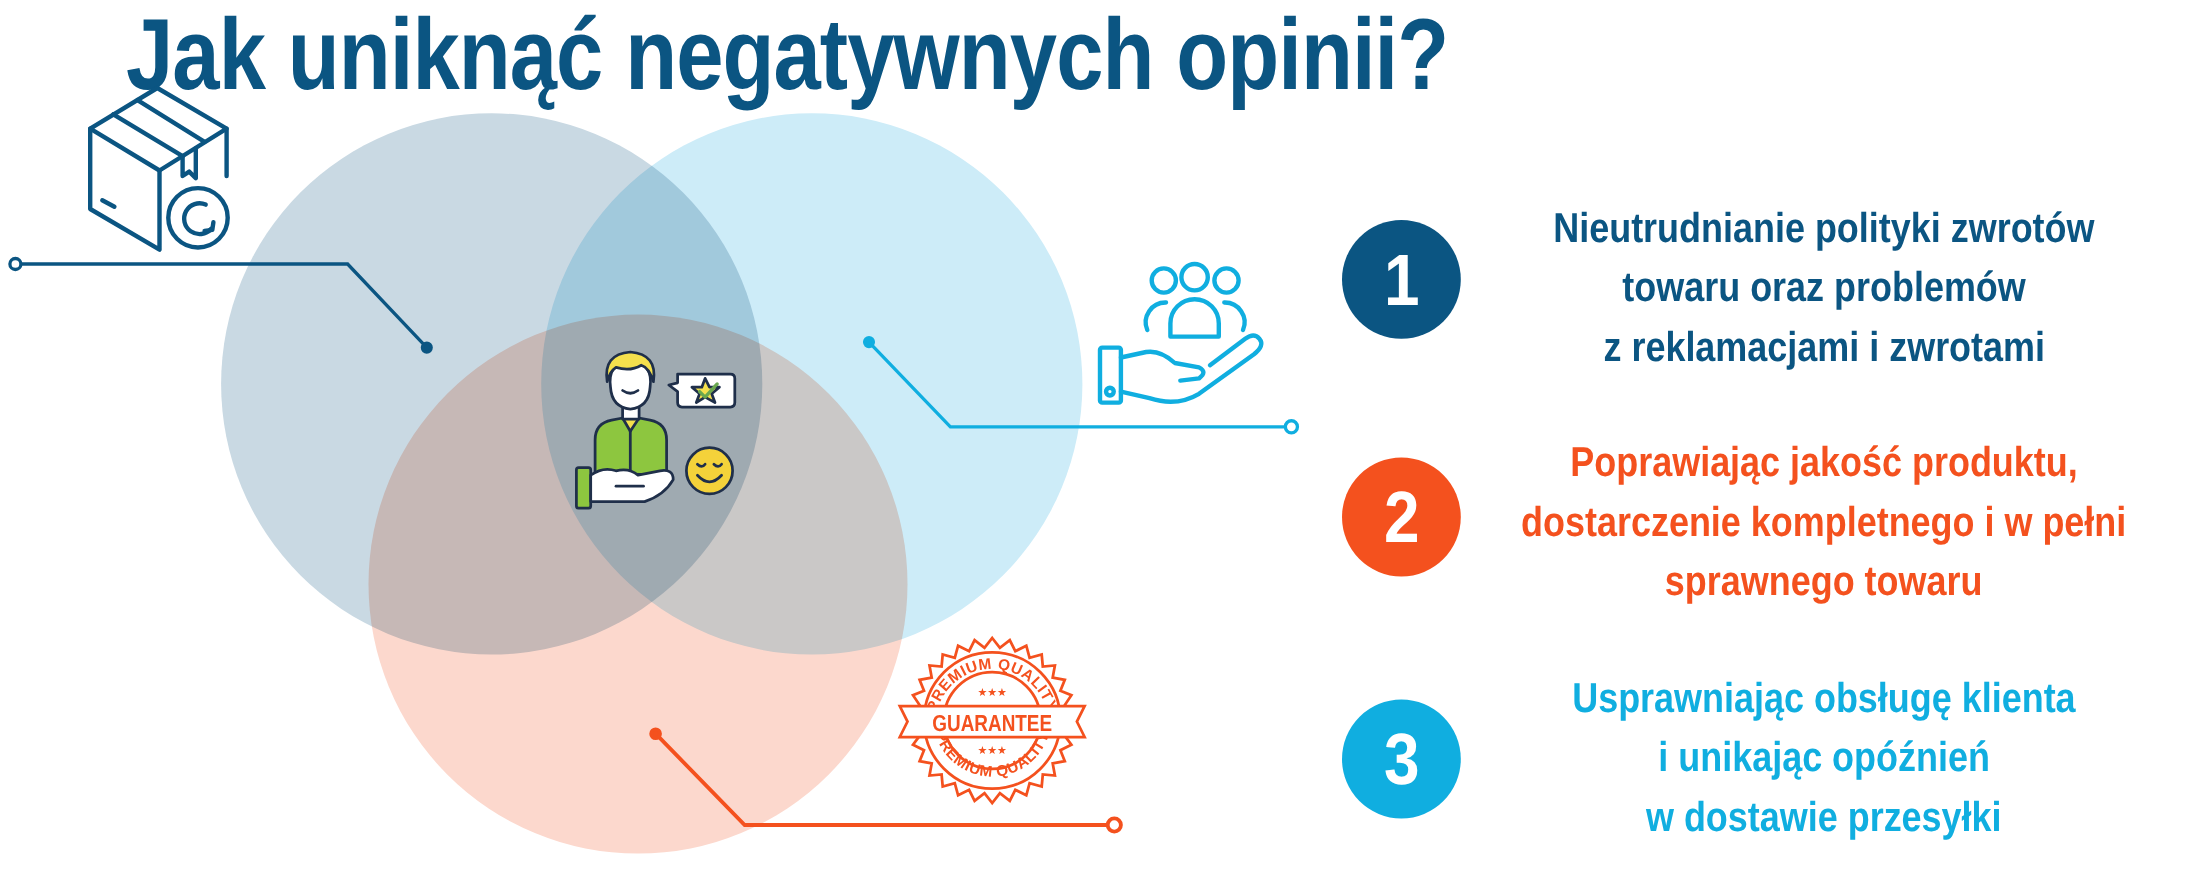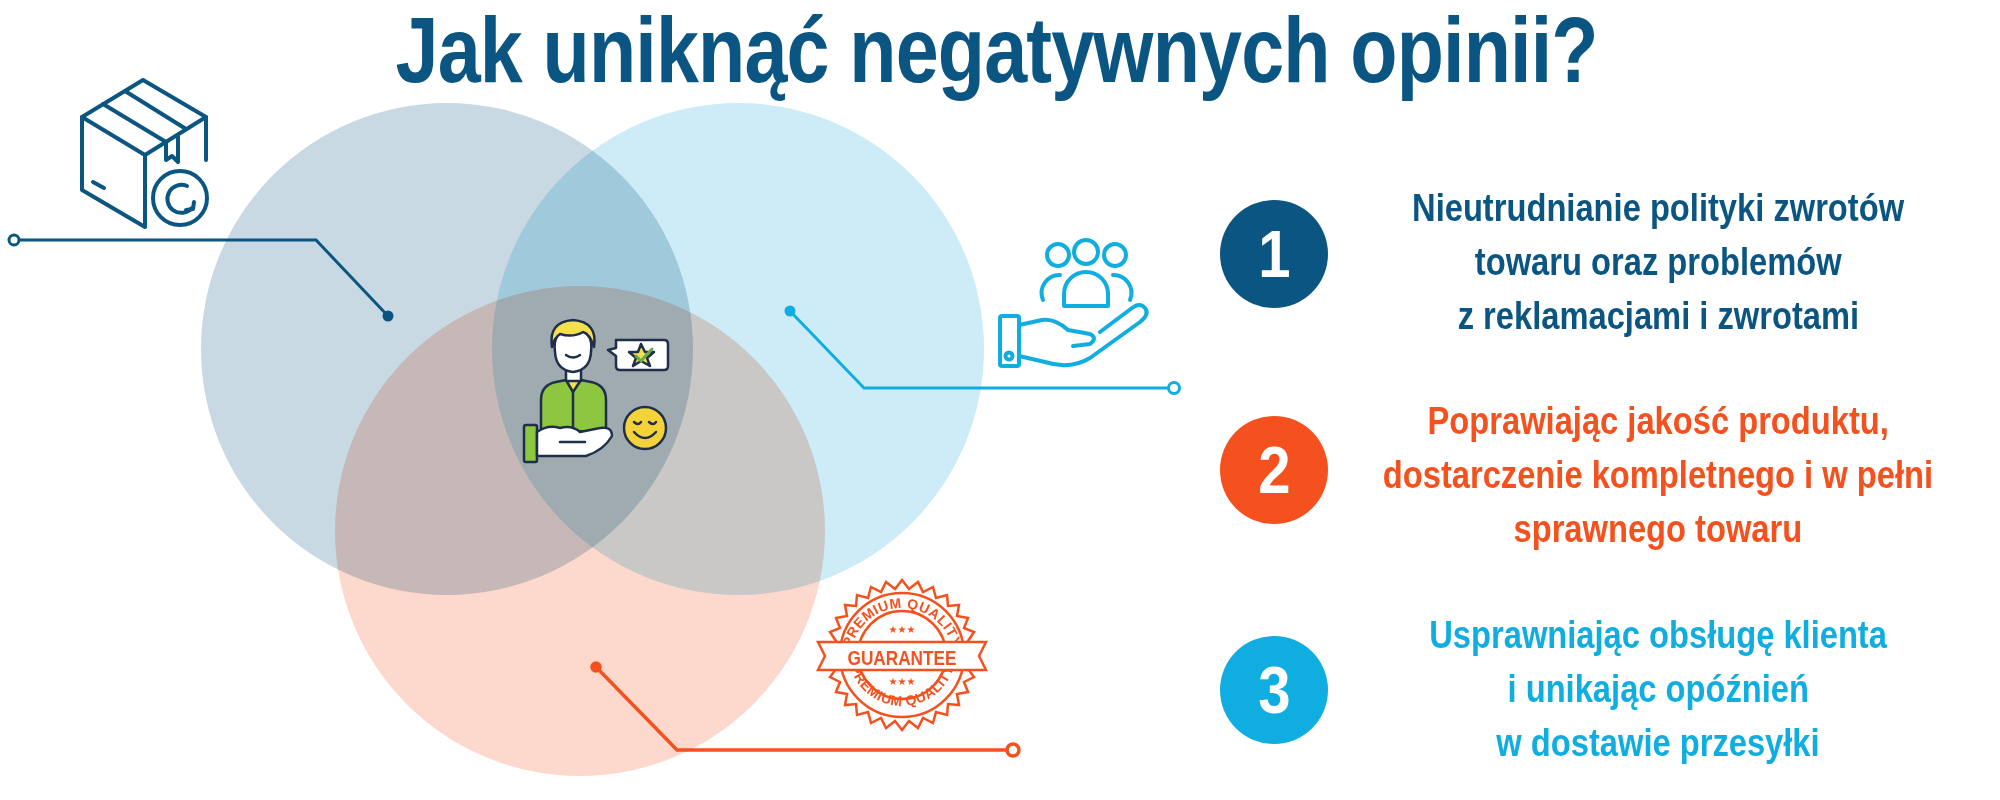--- a/index.html
+++ b/index.html
@@ -1,19 +1,19 @@
 <!DOCTYPE html>
 <html><head>
 <meta charset="utf-8">
 <style>
   html, body { margin:0; padding:0; background:#ffffff; }
   body { width:2000px; height:800px; position:relative; overflow:hidden; font-family:"Liberation Sans", sans-serif; }
   .abs { position:absolute; }
   .title {
-    left:0; width:1712px; top:2px; text-align:right;
+    left:0; width:1712px; top:2px; text-align:left;
     font-family:"Liberation Sans", sans-serif; font-weight:700; font-size:92px; line-height:96px;
     letter-spacing:-1px;
   }
   .title span { display:inline-block; transform:scaleX(0.84); transform-origin:50% 50%; white-space:nowrap; }
   .venn { left:0; top:0; width:2000px; height:800px; }
   .num-badge {
     width:108px; height:108px; border-radius:50%;
     display:flex; align-items:center; justify-content:center;
     color:#ffffff; font-weight:700; font-size:66px; font-family:"Liberation Sans", sans-serif;
   }

